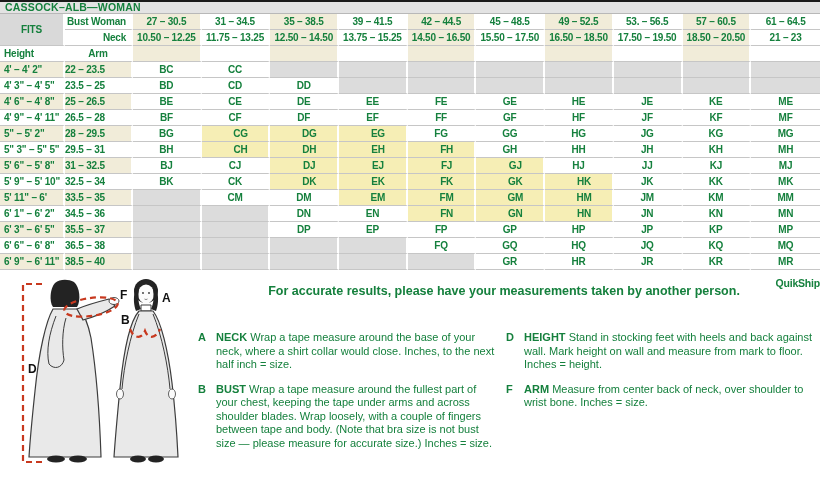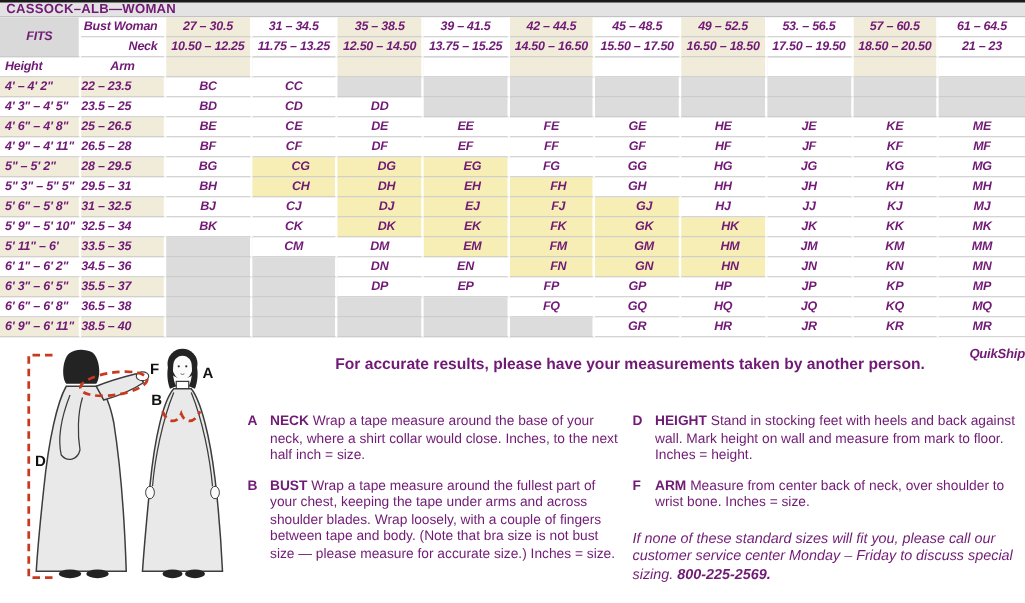--- a/index.html
+++ b/index.html
@@ -1,24 +1,24 @@
 <!DOCTYPE html>
 <html><head>
 <meta charset="utf-8">
 <style>
   html,body{margin:0;padding:0;background:#fff;}
   .page{position:relative;width:820px;height:482px;background:#fff;overflow:hidden;
-        font-family:"Liberation Sans",sans-serif;color:#701a75;}
+        font-family:"Liberation Sans",sans-serif;color:#15803d;}
   
   .title-bar{position:absolute;left:0;top:0;width:820px;height:14px;box-sizing:border-box;
              background:#e3e3e3;border-top:2px solid #1a1a1a;border-bottom:1px solid #b8b8b8;
              font-weight:bold;font-size:10.5px;line-height:11px;padding-left:5px;letter-spacing:.2px;}
   
   .size-table{position:absolute;left:0;top:14px;width:820px;border-collapse:separate;border-spacing:0;
-              table-layout:fixed;font-weight:bold;font-size:10px;letter-spacing:-0.2px;background:#fff;font-style:italic;}
+              table-layout:fixed;font-weight:bold;font-size:10px;letter-spacing:-0.2px;background:#fff;}
   .size-table th,.size-table td{padding:0;height:15px;line-height:15px;overflow:hidden;white-space:nowrap;
               border-bottom:1px solid #c6c6c6;border-right:2px solid #fff;font-weight:bold;}
   .size-table th:last-child,.size-table td:last-child{border-right:none;}
   .fits{background:#d9d9d9;text-align:center;}
   .rowlabel{text-align:right;padding-right:5px !important;background:#fff;margin-left:28px;}
   .rng{text-align:center;background:#fff;margin-top:32px;}
   .cream{background:#f1ecd9 !important;}
   .ha-row th{height:14px;line-height:14px;background:#fff;}
   .height-h{text-align:left;padding-left:4px !important;}
   .arm-h{text-align:center;}
@@ -362,19 +362,15 @@
     <p class="instr">
       <span class="ikey">D</span>
       <strong class="iname">HEIGHT</strong>
       <span>Stand in stocking feet with heels and back against wall. Mark height on wall and measure from mark to floor. Inches = height.</span>
     </p>
     <p class="instr">
       <span class="ikey">F</span>
       <strong class="iname">ARM</strong>
       <span>Measure from center back of neck, over shoulder to wrist bone. Inches = size.</span>
     </p>
-    <p class="special">
-      <span>If none of these standard sizes will fit you, please call our customer service center Monday – Friday to discuss special sizing.</span>
-      <span class="phone">800-225-2569.</span>
-    </p>
   </div>
 
 </div>
 
 </body></html>

